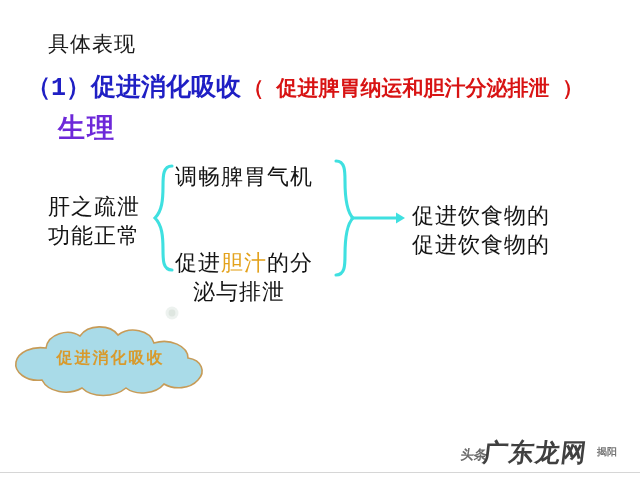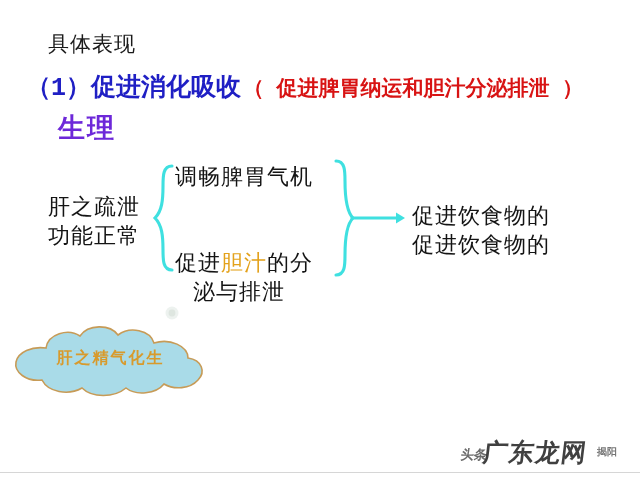--- a/index.html
+++ b/index.html
@@ -235,21 +235,21 @@
                C122 4 142 8 146 21
                C162 16 180 24 180 36
                C194 38 198 50 190 58
                C182 67 166 68 156 62
                C148 72 128 74 118 66
                C106 76 84 76 74 66
                C60 74 40 70 34 58
                C18 60 6 50 8 40
                C10 30 24 24 38 26 Z" fill="#a9dbe8" stroke="#c79b57" stroke-width="1.6"></path>
     </svg>
-    <div class="cloud-label">肝之精气化生</div>
+    <div class="cloud-label">促进消化吸收</div>
   </div>
 
   <div id="watermark">
     <span class="wm-text wm-a">头条</span>
     <span class="wm-text wm-b">广东龙网</span>
     <span class="wm-text wm-c">揭阳</span>
   </div>
 
   <div class="bottom-rule"></div>
 

